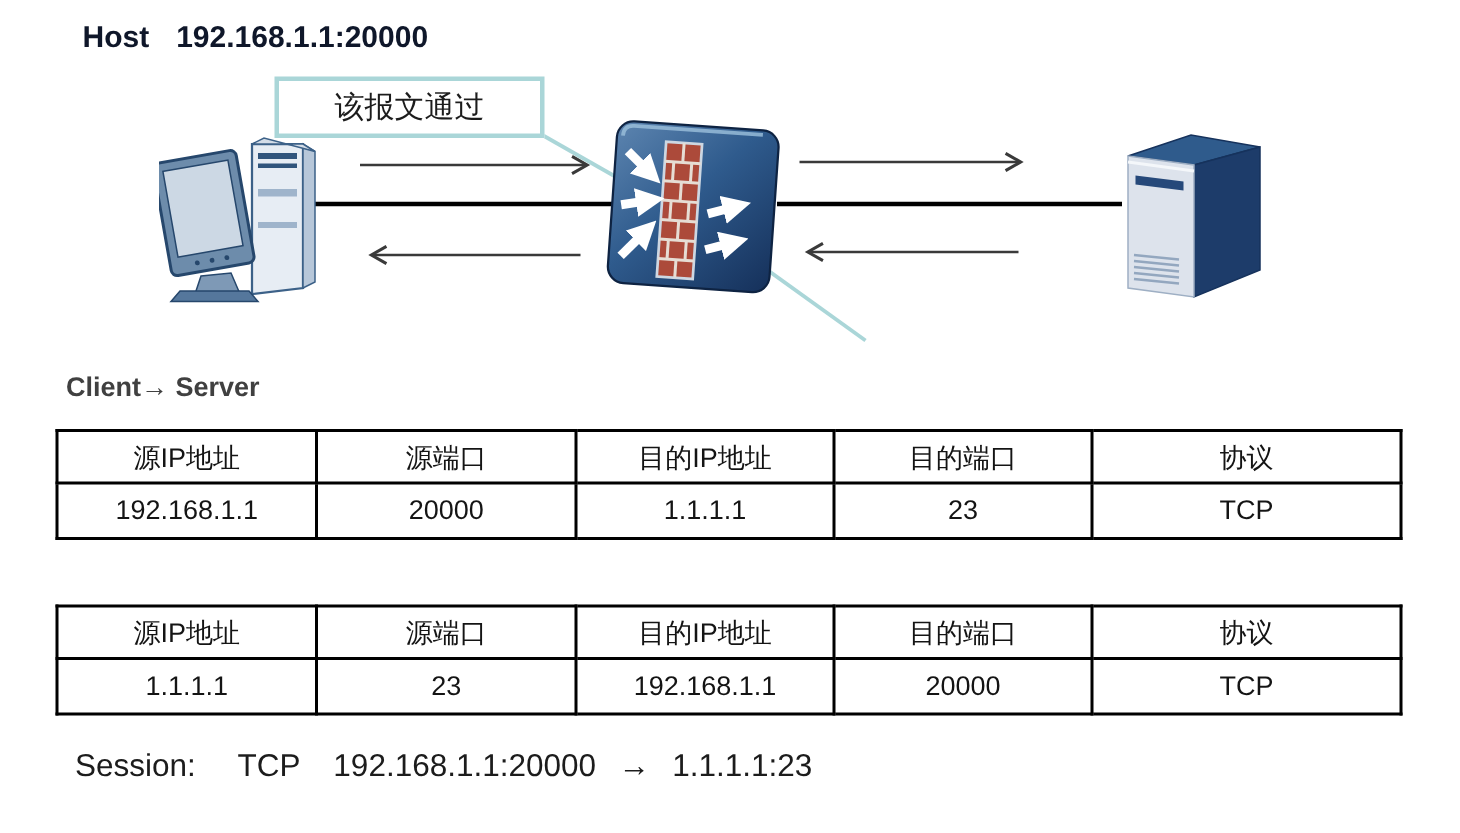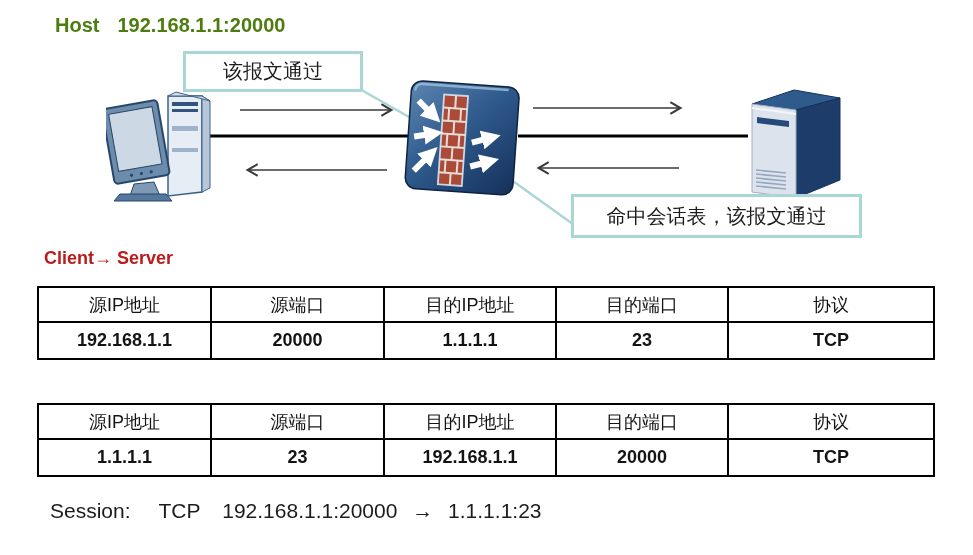--- a/index.html
+++ b/index.html
@@ -2,39 +2,39 @@
 <html><head>
 <meta charset="utf-8">
 <style>
   html,body{margin:0;padding:0;background:#ffffff;}
   .canvas{
     position:relative;width:973px;height:555px;background:#ffffff;
     font-family:"Liberation Sans","DejaVu Sans",sans-serif;color:#1c1c1c;overflow:hidden;
   }
   .abs{position:absolute;}
   
-  .endpoint-label{font-size:20px;font-weight:bold;color:#4d7c0f;white-space:nowrap;}
+  .endpoint-label{font-size:20px;font-weight:bold;color:#0f172a;white-space:nowrap;}
   .endpoint-label .gap-wide{display:inline-block;width:18px;}
   .endpoint-label .gap-narrow{display:inline-block;width:6px;}
   
   .callout{
     background:#ffffff;border:3px solid #aad6d8;box-sizing:border-box;
     display:flex;align-items:center;justify-content:center;
     font-size:20px;color:#1c1c1c;white-space:nowrap;z-index:6;
   }
   
-  .section-title{font-size:18px;font-weight:bold;color:#b91c1c;white-space:nowrap;}
+  .section-title{font-size:18px;font-weight:bold;color:#404040;white-space:nowrap;}
   
   table.flow{border-collapse:collapse;table-layout:fixed;width:898px;background:#fff;}
   table.flow td{
     border:2px solid #000;text-align:center;vertical-align:middle;
     font-size:18px;color:#141414;padding:0;
   }
   table.flow tr.hdr td{height:33px;}
-  table.flow tr.val td{height:35px;font-weight:bold;}
+  table.flow tr.val td{height:35px;}
   table.flow col.c{width:173px;}
   table.flow col.c3,table.flow col.c4{width:172px;}
   table.flow col.c5{width:auto;}
   
   .session-line{font-size:21px;color:#1c1c1c;white-space:nowrap;}
   .session-line span{display:inline-block;}
   .session-line .sp-a{margin-right:22px;}
   .session-line .sp-b{margin-right:16px;}
   .session-line .sp-c{margin-right:9px;}
   .session-line .sp-d{margin-right:9px;}
@@ -141,23 +141,20 @@
       <line x1="12" y1="90" x2="42" y2="93"></line>
       <line x1="12" y1="94" x2="42" y2="97"></line>
       <line x1="12" y1="98" x2="42" y2="101"></line>
       <line x1="12" y1="102" x2="42" y2="105"></line>
     </g>
   </svg>
 
   <div class="abs callout" style="left:183px;top:51px;width:180px;height:41px;">
     <span>该报文通过</span>
   </div>
-  <div class="abs callout" style="left:571px;top:194px;width:291px;height:44px;">
-    <span>命中会话表，该报文通过</span>
-  </div>
 
   <div class="abs section-title" style="left:44px;top:248px;">Client→ Server</div>
   <table class="flow abs" style="left:37px;top:286px;">
     <colgroup>
         <col class="c">
         <col class="c">
         <col class="c c3">
         <col class="c c4">
         <col class="c5">
       </colgroup>

